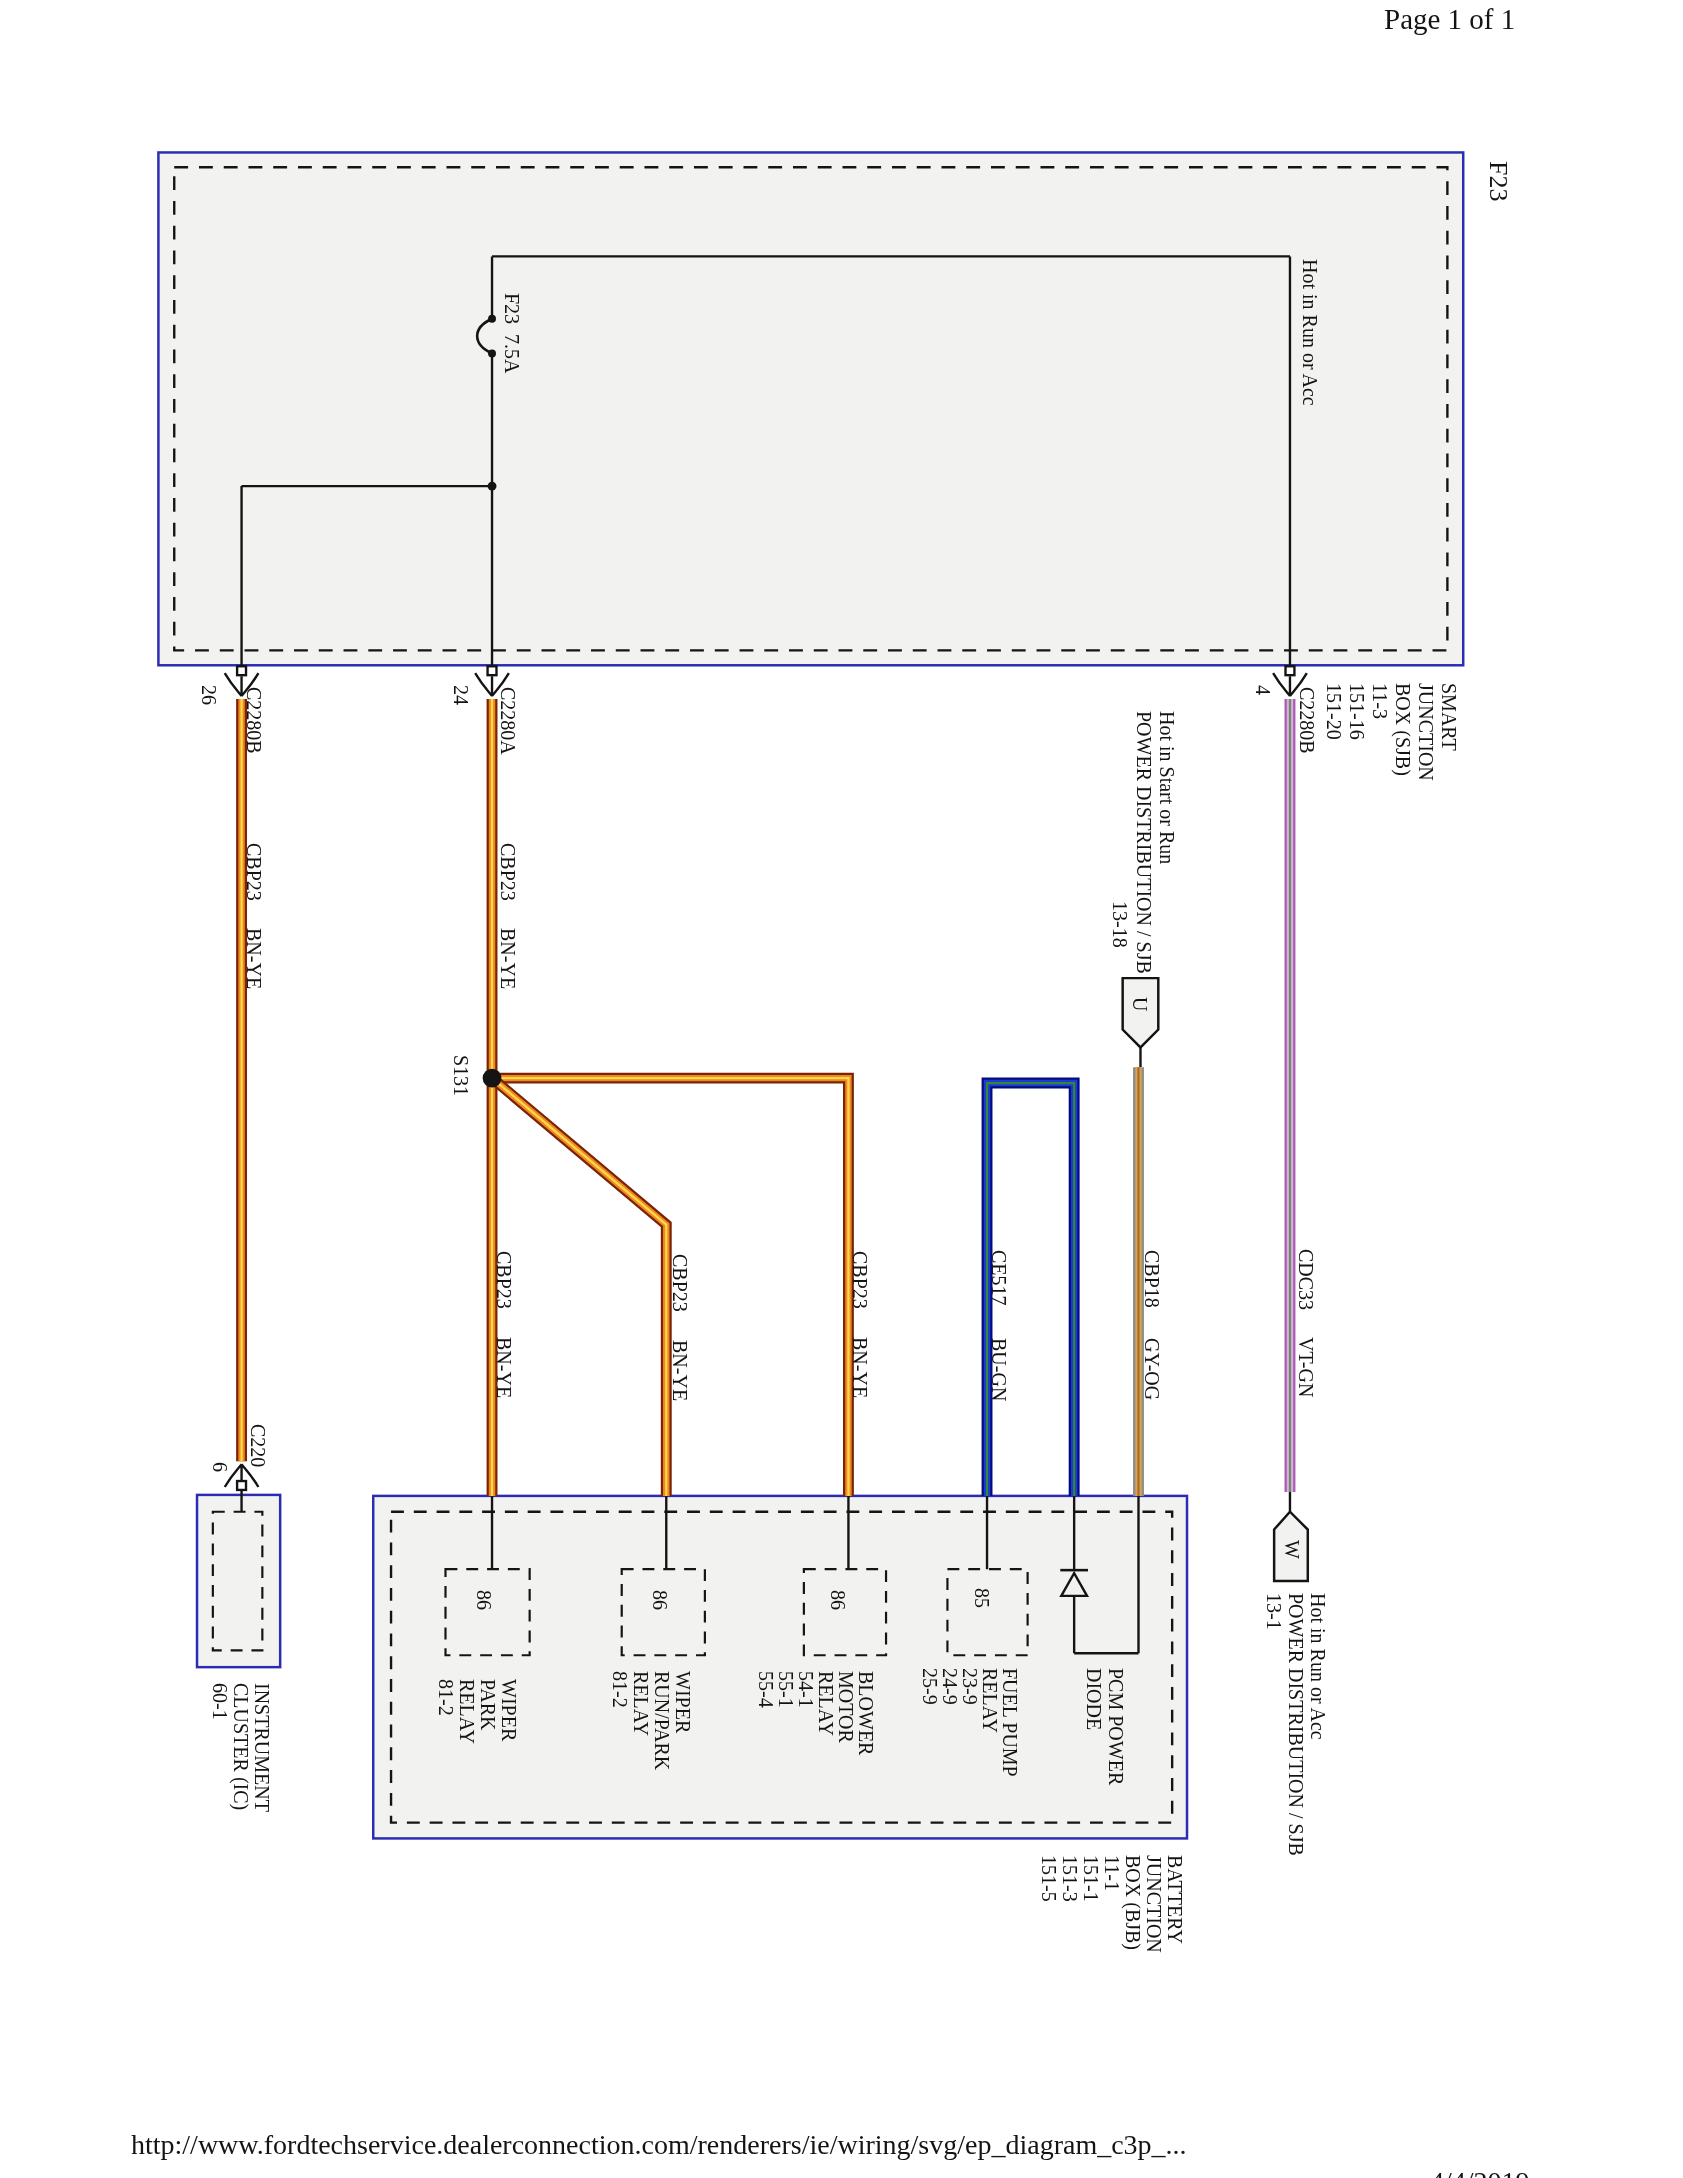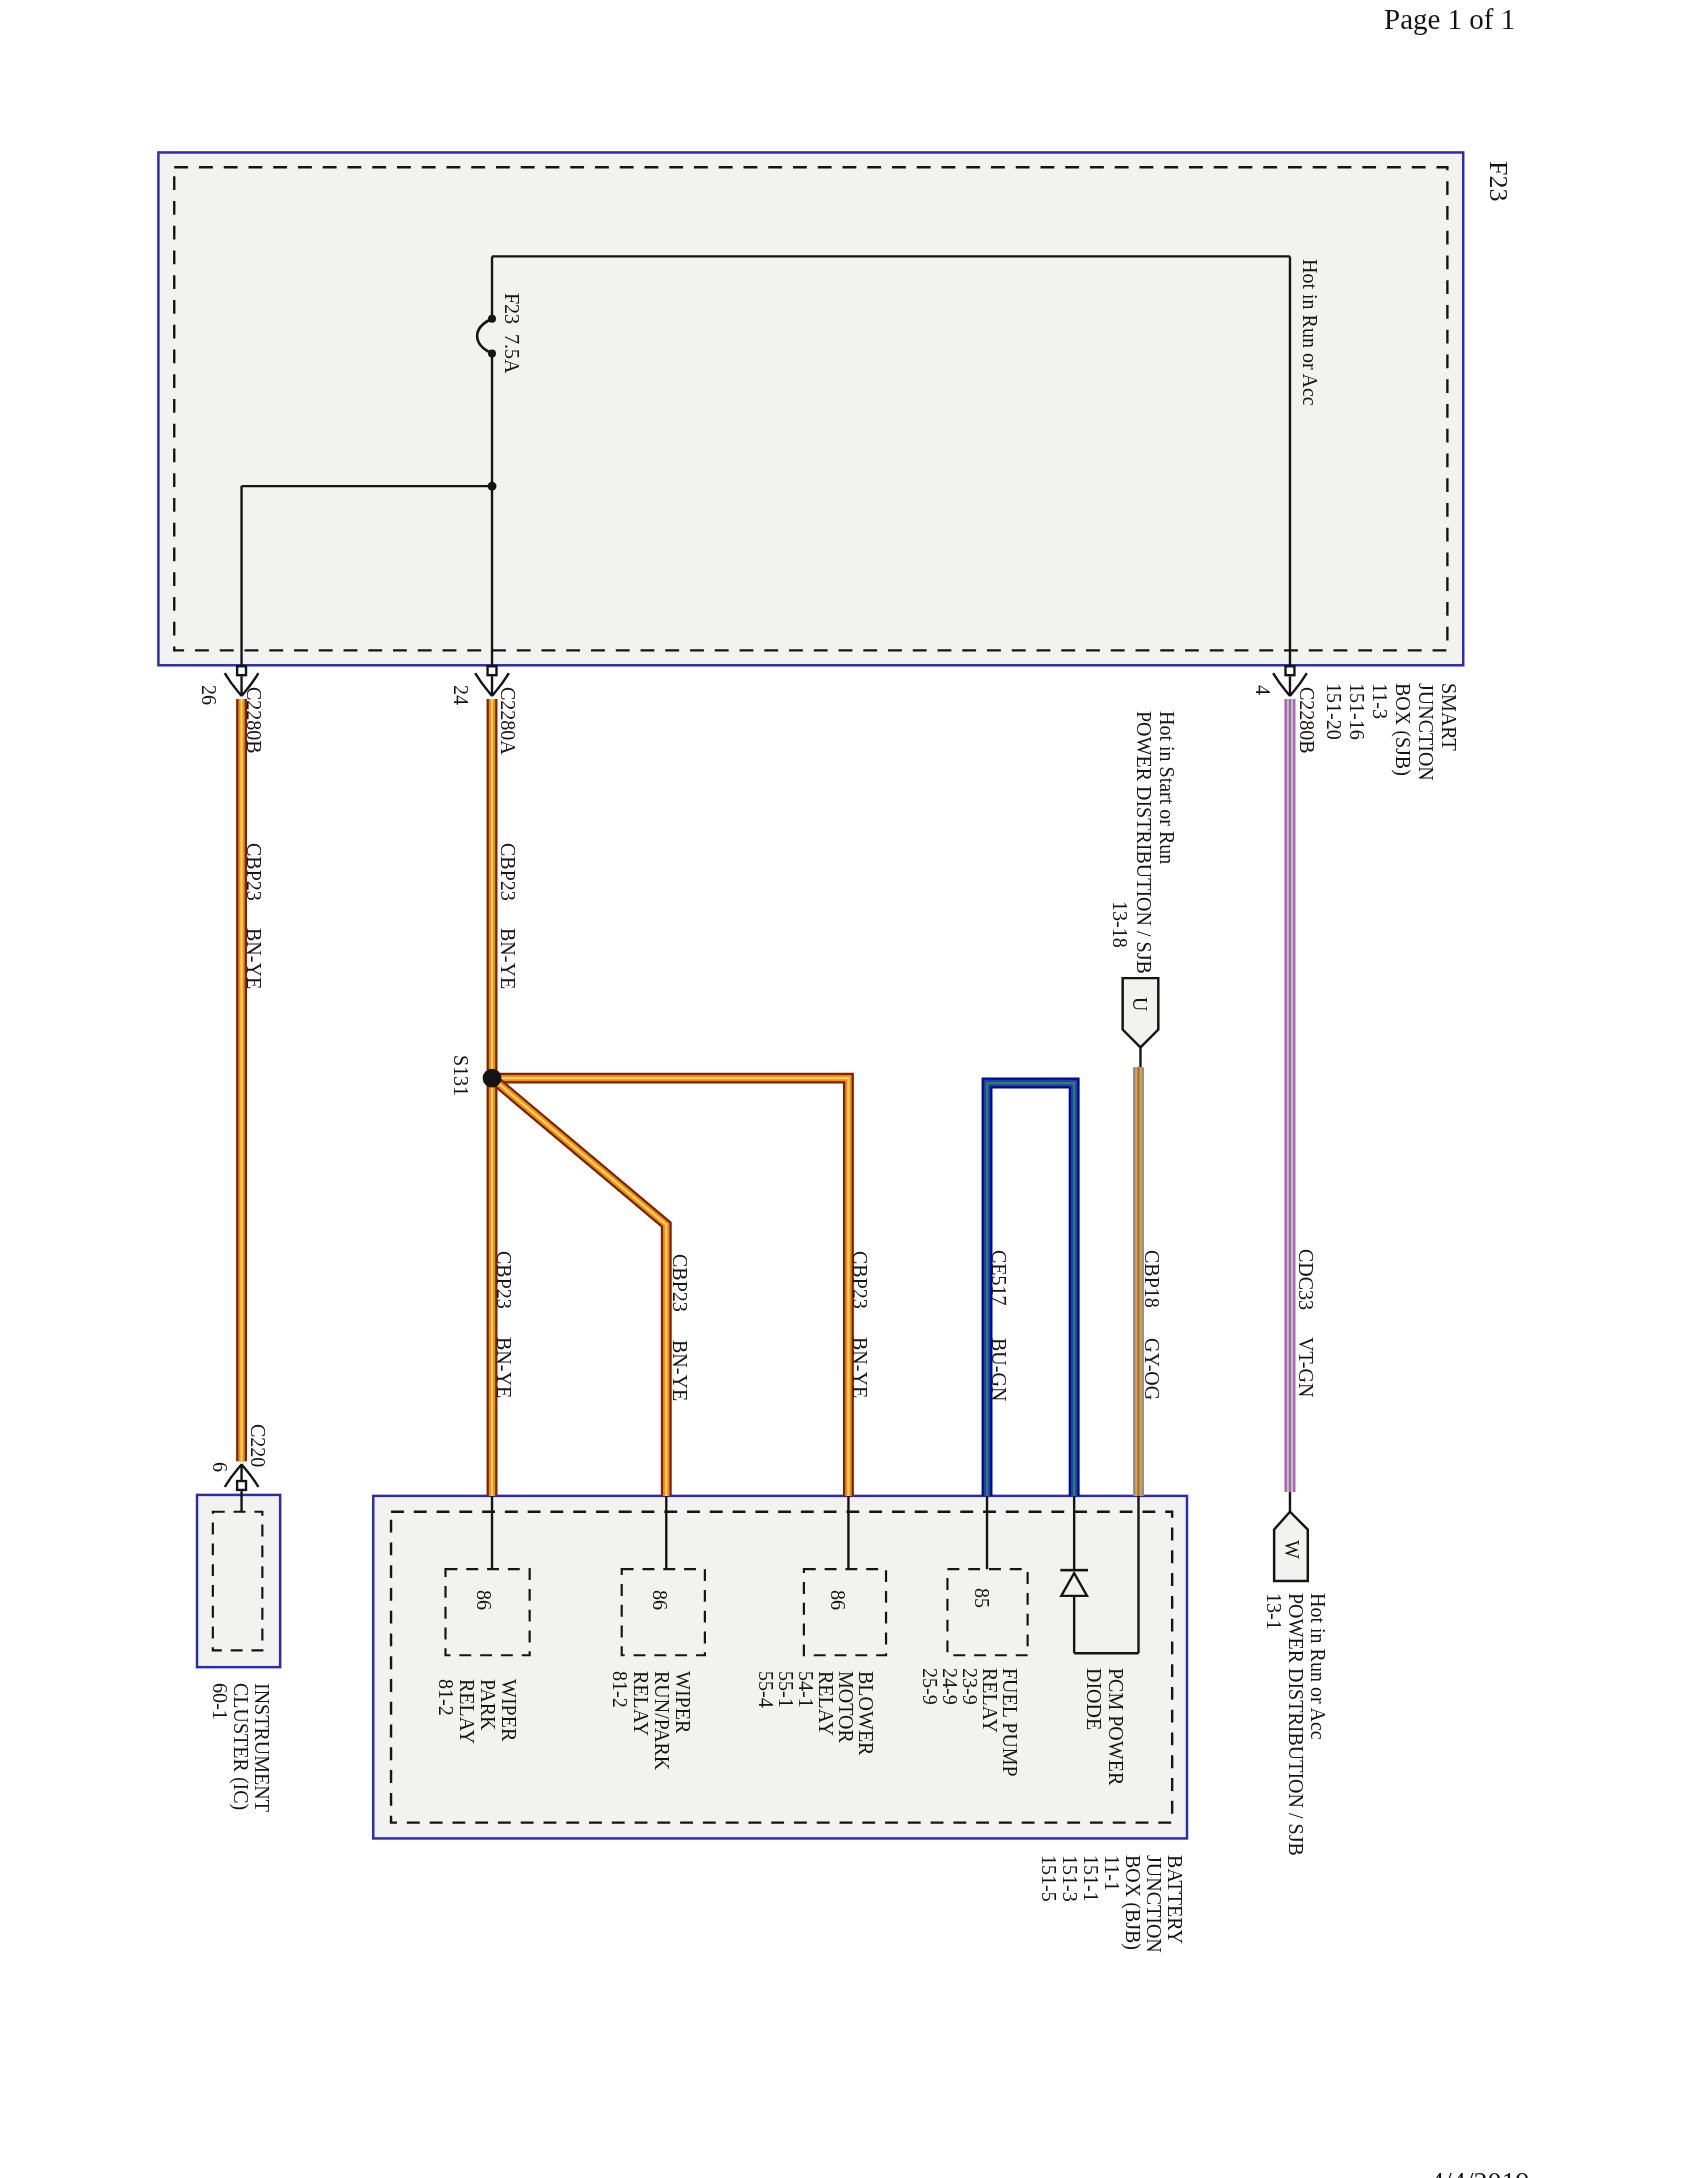--- a/index.html
+++ b/index.html
@@ -195,16 +195,17 @@
 DIODE</div>
 
   <div class="rot" style="left:1185px;top:1855px;line-height:21px;">BATTERY
 JUNCTION
 BOX (BJB)
 11-1
 151-1
 151-3
 151-5</div>
 
+  <div class="txt ftr" style="left:131px;top:2134px;">http://www.fordtechservice.dealerconnection.com/renderers/ie/wiring/svg/ep_diagram_c3p_...</div>
   <div class="txt ftr" style="left:1430px;top:2134px;margin-top:37px;">4/4/2019</div>
 
 </div>
 
 
 </body></html>

